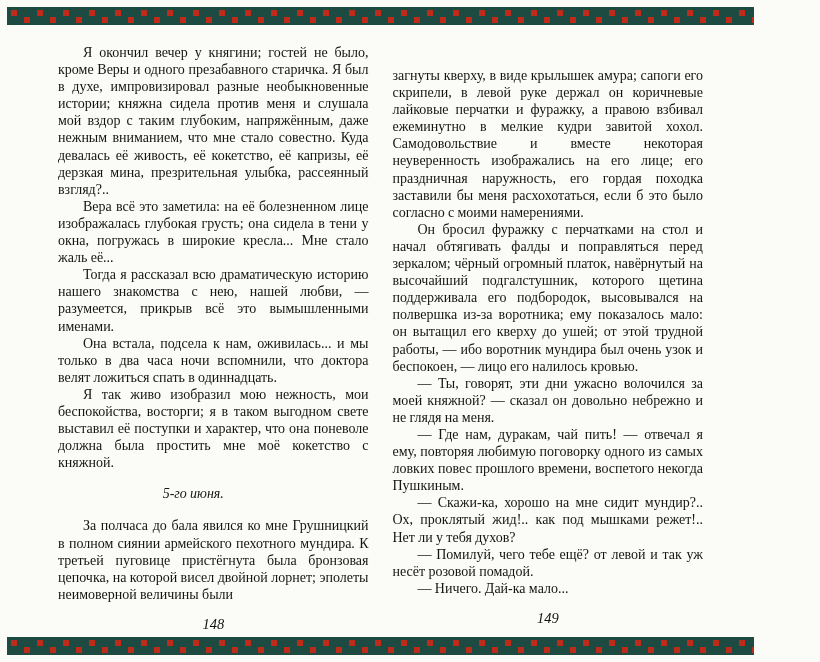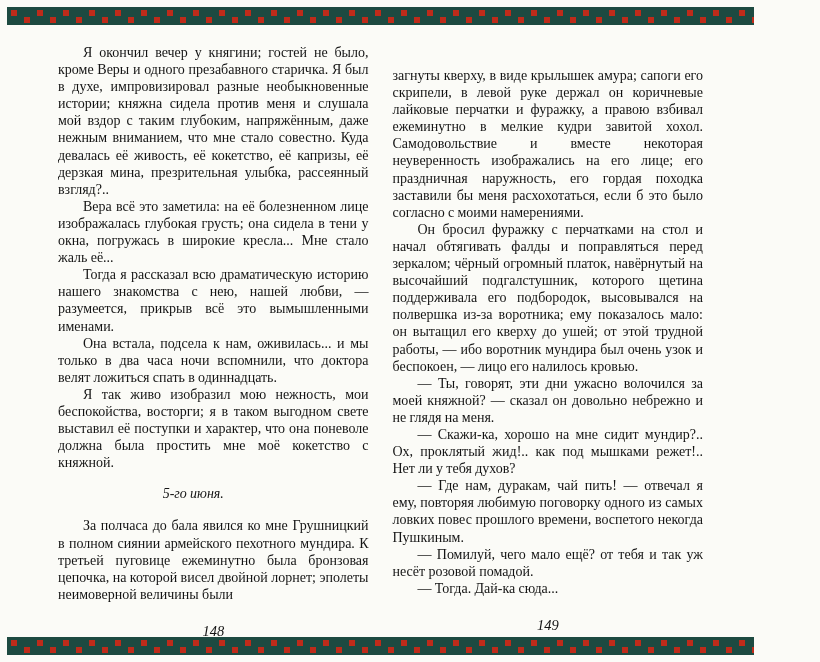--- a/index.html
+++ b/index.html
@@ -64,53 +64,53 @@
     text-indent: 0;
     text-align: center;
     font-style: italic;
     padding-right: 40px;
     margin: 14px 0 15px 0;
   }
   .page-number {
     text-align: center;
     font-style: italic;
     font-size: 14.5px;
-    margin-top: 20px;
+    margin-top: 13px;
   }
 </style>
 </head>
 <body>
 
 <div class="book">
   <div class="ornament top"></div>
 
   <div class="pages">
 
     <div class="page">
       <div class="text">
         <p>Я окончил вечер у княгини; гостей не было, кроме Веры и одного презабавного старичка. Я был в духе, импровизировал разные необыкновенные истории; княжна сидела против меня и слушала мой вздор с таким глубоким, напряжённым, даже нежным вниманием, что мне стало совестно. Куда девалась её живость, её кокетство, её капризы, её дерзкая мина, презрительная улыбка, рассеянный взгляд?..</p>
         <p>Вера всё это заметила: на её болезненном лице изображалась глубокая грусть; она сидела в тени у окна, погружась в широкие кресла... Мне стало жаль её...</p>
         <p>Тогда я рассказал всю драматическую историю нашего знакомства с нею, нашей любви, — разумеется, прикрыв всё это вымышленными именами.</p>
         <p>Она встала, подсела к нам, оживилась... и мы только в два часа ночи вспомнили, что доктора велят ложиться спать в одиннадцать.</p>
         <p>Я так живо изобразил мою нежность, мои беспокойства, восторги; я в таком выгодном свете выставил её поступки и характер, что она поневоле должна была простить мне моё кокетство с княжной.</p>
         <p class="date">5-го июня.</p>
-        <p>За полчаса до бала явился ко мне Грушницкий в полном сиянии армейского пехотного мундира. К третьей пуговице ежеминутно была бронзовая цепочка, на которой висел двойной лорнет; эполеты неимоверной величины были</p>
+        <p>За полчаса до бала явился ко мне Грушницкий в полном сиянии армейского пехотного мундира. К третьей пуговице пристёгнута была бронзовая цепочка, на которой висел двойной лорнет; эполеты неимоверной величины были</p>
       </div>
       <div class="page-number">148</div>
     </div>
 
     <div class="page">
       <div class="text">
         <p class="noindent">загнуты кверху, в виде крылышек амура; сапоги его скрипели, в левой руке держал он коричневые лайковые перчатки и фуражку, а правою взбивал ежеминутно в мелкие кудри завитой хохол. Самодовольствие и вместе некоторая неуверенность изображались на его лице; его праздничная наружность, его гордая походка заставили бы меня расхохотаться, если б это было согласно с моими намерениями.</p>
         <p>Он бросил фуражку с перчатками на стол и начал обтягивать фалды и поправляться перед зеркалом; чёрный огромный платок, навёрнутый на высочайший подгалстушник, которого щетина поддерживала его подбородок, высовывался на полвершка из-за воротника; ему показалось мало: он вытащил его кверху до ушей; от этой трудной работы, — ибо воротник мундира был очень узок и беспокоен, — лицо его налилось кровью.</p>
         <p>— Ты, говорят, эти дни ужасно волочился за моей княжной? — сказал он довольно небрежно и не глядя на меня.</p>
+        <p>— Где нам, дуракам, чай пить! — отвечал я ему, повторяя любимую поговорку одного из самых ловких повес прошлого времени, воспетого некогда Пушкиным.</p>
         <p>— Скажи-ка, хорошо на мне сидит мундир?.. Ох, проклятый жид!.. как под мышками режет!.. Нет ли у тебя духов?</p>
-        <p>— Где нам, дуракам, чай пить! — отвечал я ему, повторяя любимую поговорку одного из самых ловких повес прошлого времени, воспетого некогда Пушкиным.</p>
-        <p>— Помилуй, чего мало ещё? от тебя и так уж несёт розовой помадой.</p>
-        <p>— Тогда. Дай-ка сюда...</p>
+        <p>— Помилуй, чего тебе ещё? от левой и так уж несёт розовой помадой.</p>
+        <p>— Ничего. Дай-ка мало...</p>
       </div>
       <div class="page-number">149</div>
     </div>
 
   </div>
 
   <div class="ornament bottom"></div>
 </div>
 
 </body></html>

